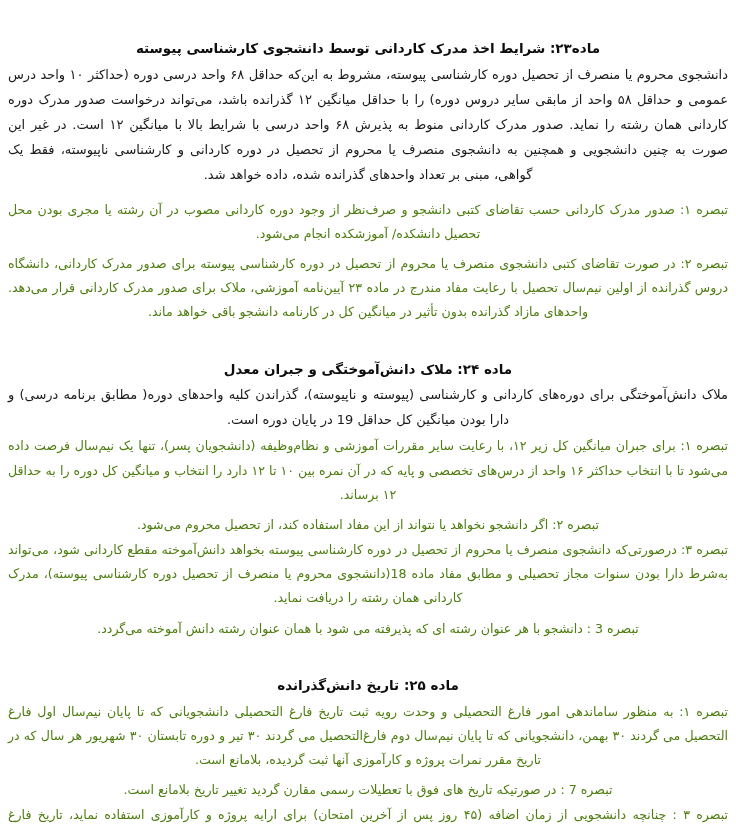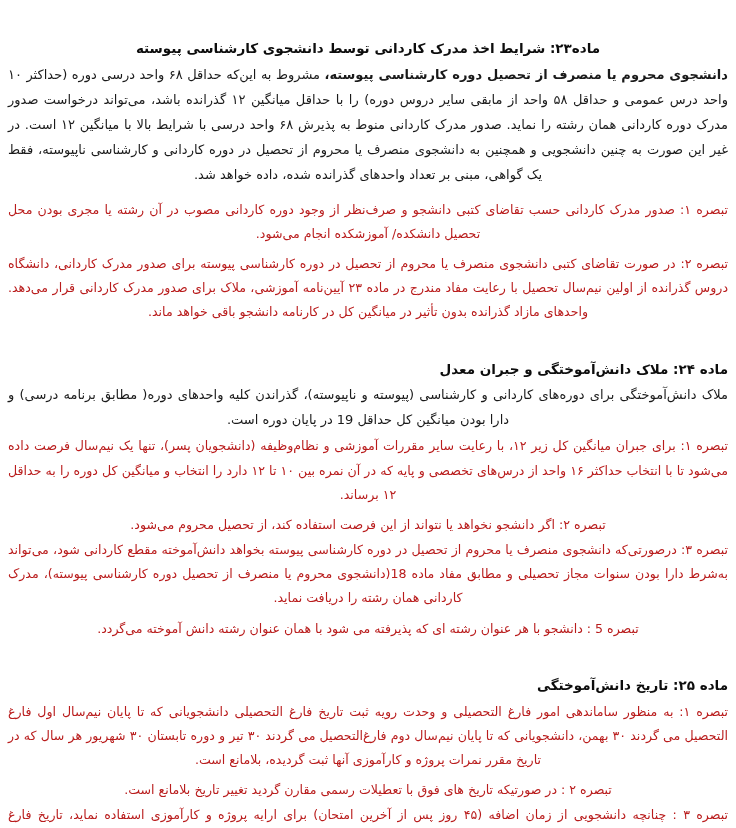--- a/index.html
+++ b/index.html
@@ -22,21 +22,21 @@
     padding: 6px 8px 0 8px;
     direction: rtl;
     margin-top: 32px;
   }
   .article {
     margin: 0 0 4px 0;
   }
   .article-heading {
     font-size: 13.5px;
     font-weight: bold;
-    text-align: right;
+    text-align: center;
     line-height: 1.55;
     margin: 0 0 4px 0;
     letter-spacing: 0;
     color: #0d0d0d;
   }
   .heading-23 { text-align: center; }
   .para {
     font-size: 13px;
     line-height: 1.92;
     text-align: justify;
@@ -44,29 +44,29 @@
     margin: 0 0 1px 0;
     color: #1a1a1a;
     -webkit-hyphens: none;
     hyphens: none;
   }
   .para.lead {
     text-align: justify;
     text-align-last: center;
   }
   .para b, .para .bold {
-    font-weight: bold;
+    font-weight: normal;
   }
   .note {
     font-size: 12.6px;
     line-height: 1.92;
     text-align: justify;
     text-align-last: center;
     margin: 0 0 1px 0;
-    color: #b91c1c;
+    color: #4d7c0f;
   }
   .gap-sm { height: 9px; }
   .gap-xs { height: 5px; }
   .gap-article { height: 30px; }
 
   
   #watermark {
     position: absolute;
     left: 0px;
     bottom: 9px;
@@ -110,40 +110,40 @@
 
   <section class="article">
     <h2 class="article-heading">ماده ۲۴: ملاک دانش‌آموختگی و جبران معدل</h2>
 
     <p class="para">ملاک دانش‌آموختگی برای دوره‌های کاردانی و کارشناسی (پیوسته و ناپیوسته)، گذراندن کلیه واحدهای دوره( مطابق برنامه درسی) و دارا بودن میانگین کل حداقل 19 در پایان دوره است.</p>
 
     <p class="note">تبصره ۱: برای جبران میانگین کل زیر ۱۲، با رعایت سایر مقررات آموزشی و نظام‌وظیفه (دانشجویان پسر)، تنها یک نیم‌سال فرصت داده می‌شود تا با انتخاب حداکثر ۱۶ واحد از درس‌های تخصصی و پایه که در آن نمره بین ۱۰ تا ۱۲ دارد را انتخاب و میانگین کل دوره را به حداقل ۱۲ برساند.</p>
 
     <div class="gap-xs"></div>
 
-    <p class="note">تبصره ۲: اگر دانشجو نخواهد یا نتواند از این فرصت استفاده کند، از تحصیل محروم می‌شود.</p>
+    <p class="note">تبصره ۲: اگر دانشجو نخواهد یا نتواند از این مفاد استفاده کند، از تحصیل محروم می‌شود.</p>
 
     <p class="note">تبصره ۳: درصورتی‌که دانشجوی منصرف یا محروم از تحصیل در دوره کارشناسی پیوسته بخواهد دانش‌آموخته مقطع کاردانی شود، می‌تواند به‌شرط دارا بودن سنوات مجاز تحصیلی و مطابق مفاد ماده 18(دانشجوی محروم یا منصرف از تحصیل دوره کارشناسی پیوسته)، مدرک کاردانی همان رشته را دریافت نماید.</p>
 
     <div class="gap-xs"></div>
 
-    <p class="note">تبصره 5 :  دانشجو با هر عنوان رشته ای که پذیرفته می شود با همان عنوان رشته دانش آموخته می‌گردد.</p>
+    <p class="note">تبصره 3 :  دانشجو با هر عنوان رشته ای که پذیرفته می شود با همان عنوان رشته دانش آموخته می‌گردد.</p>
   </section>
 
   <div class="gap-article"></div>
 
   <section class="article">
-    <h2 class="article-heading">ماده ۲۵: تاریخ دانش‌آموختگی</h2>
+    <h2 class="article-heading">ماده ۲۵: تاریخ دانش‌گذرانده</h2>
 
 
     <p class="note">تبصره ۱: به منظور ساماندهی امور فارغ التحصیلی و وحدت رویه ثبت تاریخ فارغ التحصیلی دانشجویانی که تا پایان نیم‌سال اول فارغ التحصیل می گردند ۳۰ بهمن، دانشجویانی که تا پایان نیم‌سال دوم فارغ‌التحصیل می گردند ۳۰ تیر و دوره تابستان ۳۰ شهریور هر سال که در تاریخ مقرر نمرات پروژه و کارآموزی آنها ثبت گردیده، بلامانع است.</p>
 
     <div class="gap-xs"></div>
 
-    <p class="note">تبصره ۲ : در صورتیکه تاریخ های فوق با تعطیلات رسمی مقارن گردید تغییر تاریخ بلامانع است.</p>
+    <p class="note">تبصره 7 : در صورتیکه تاریخ های فوق با تعطیلات رسمی مقارن گردید تغییر تاریخ بلامانع است.</p>
 
     <p class="note">تبصره ۳ : چنانچه دانشجویی از زمان اضافه (۴۵ روز پس از آخرین امتحان) برای ارایه پروژه و کارآموزی استفاده نماید، تاریخ فارغ التحصیلی زمان ثبت نمره می‌باشد.</p>
 
   </section>
 
   <div id="watermark">
     <span class="wm-main">p-abadeh</span>
       <span class="wm-dot">.</span>
       <span class="wm-tld">tvu.ac.ir</span>
   </div>

